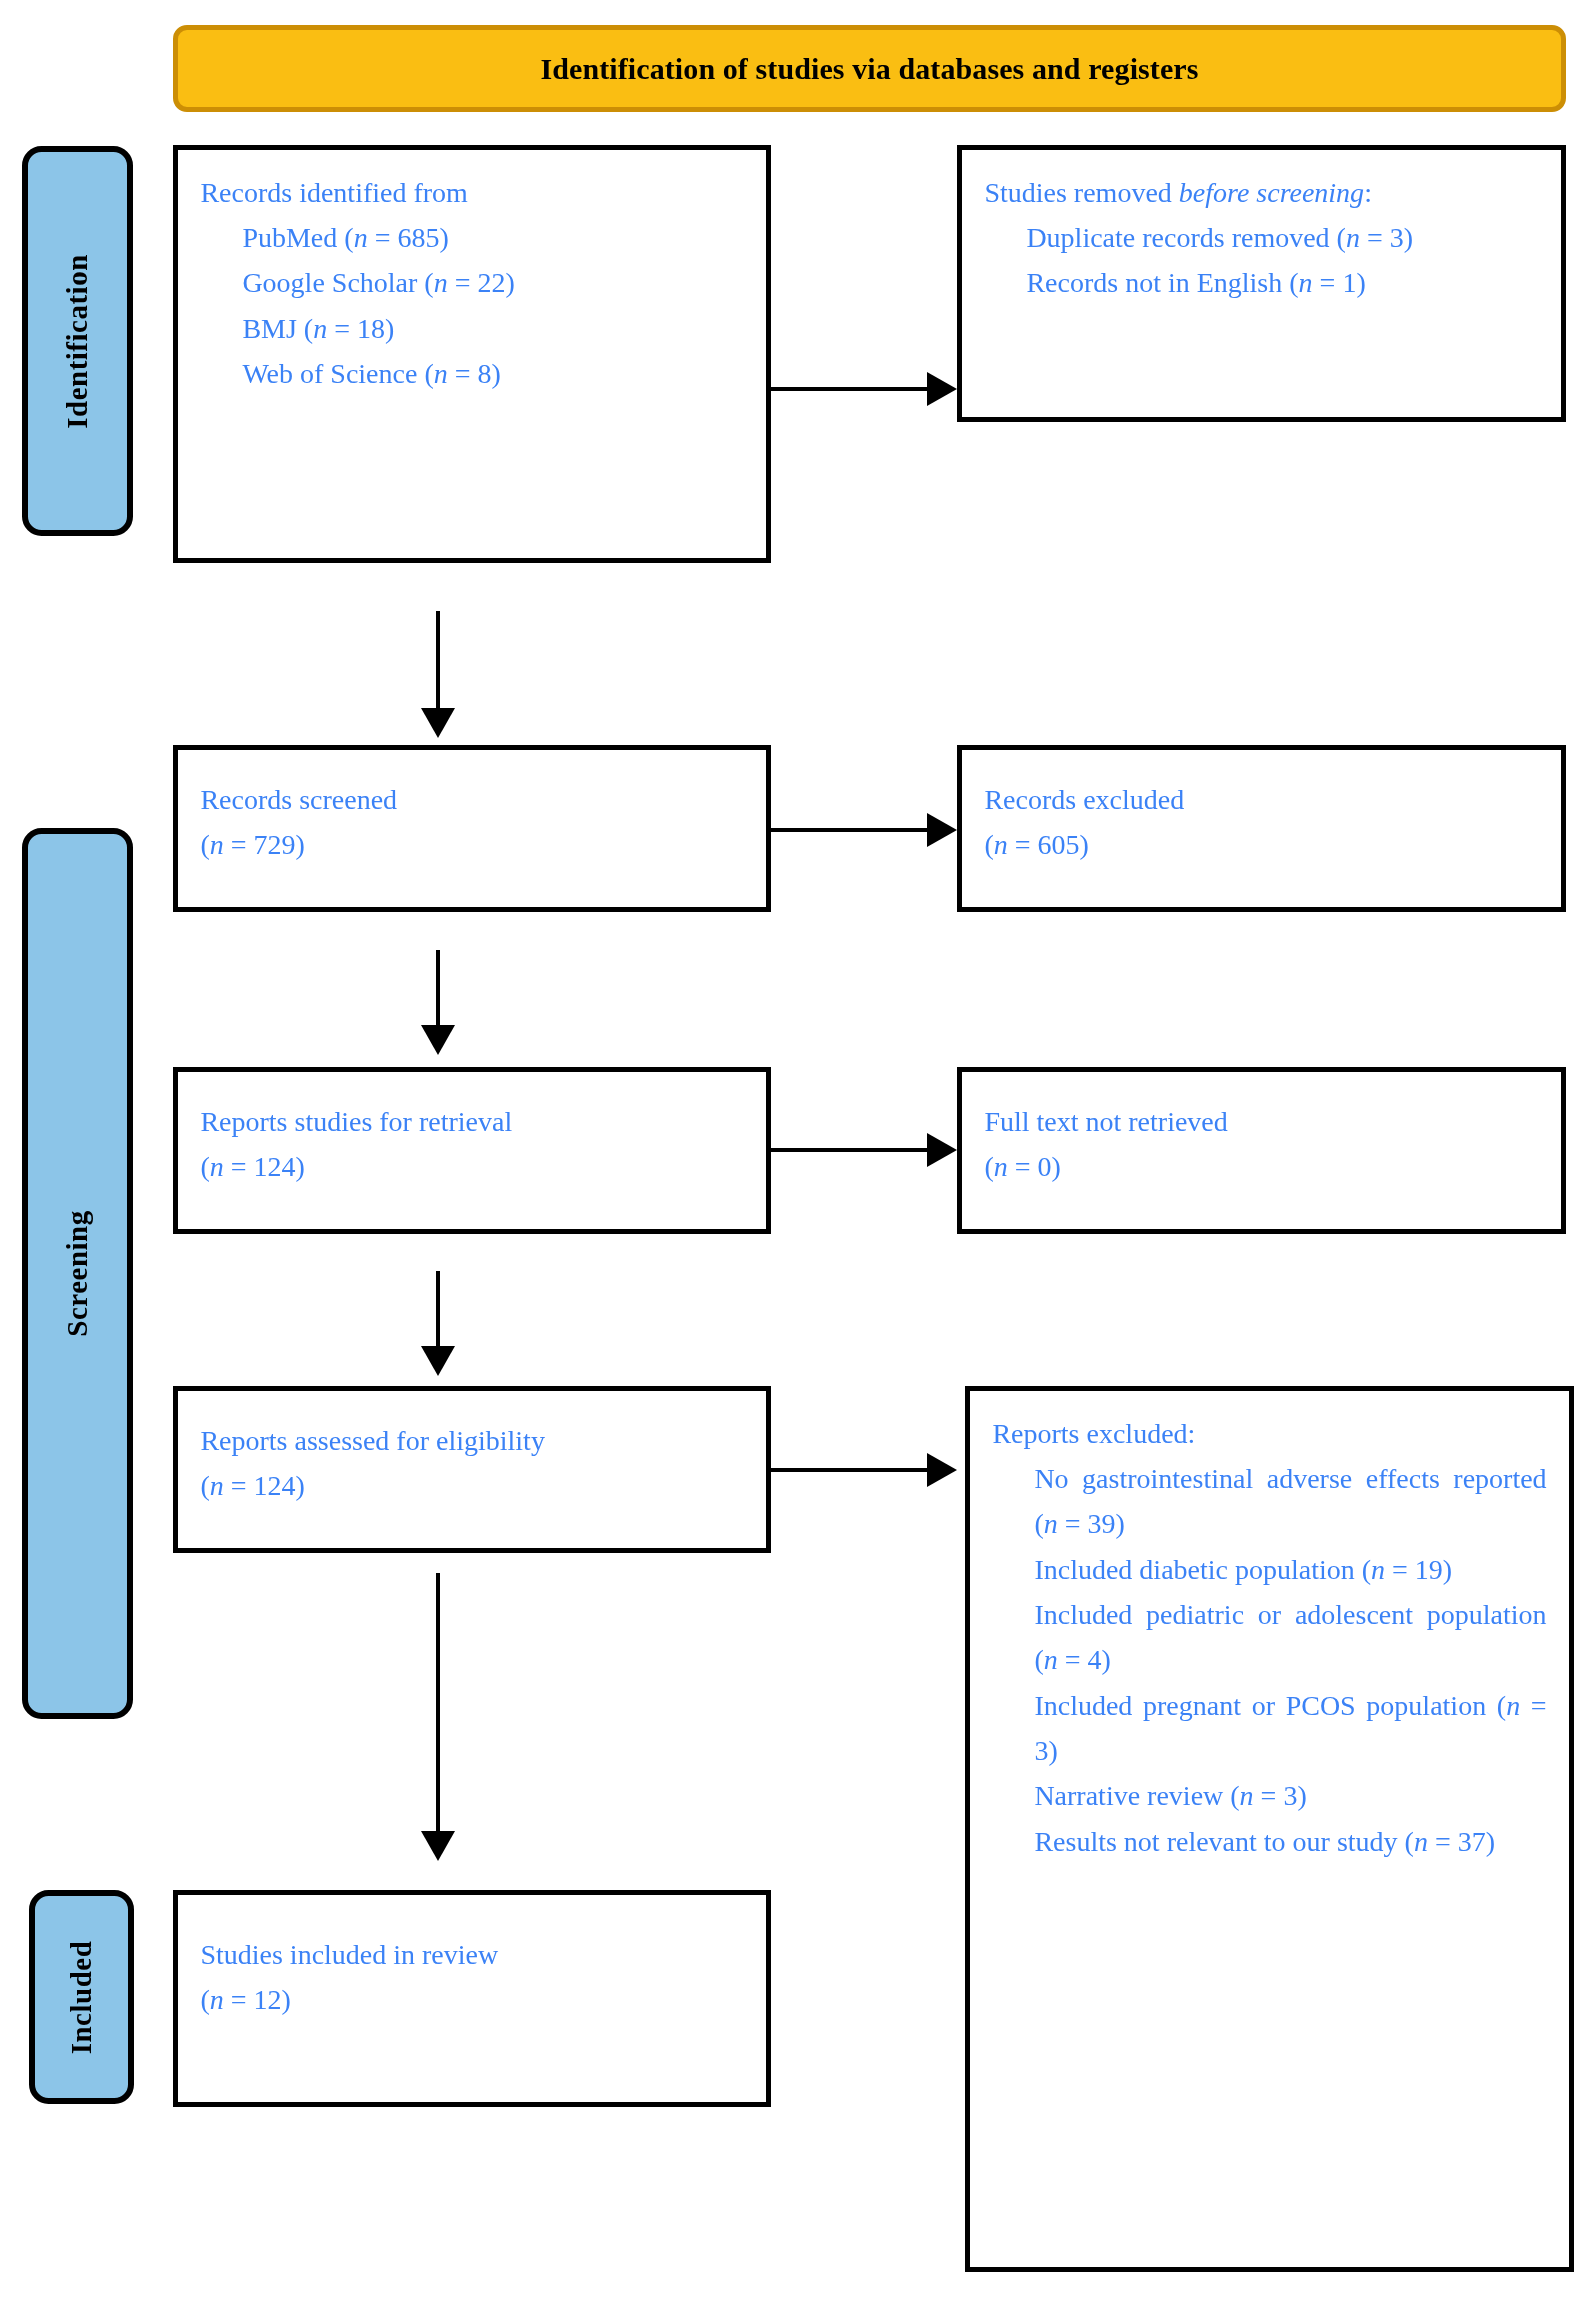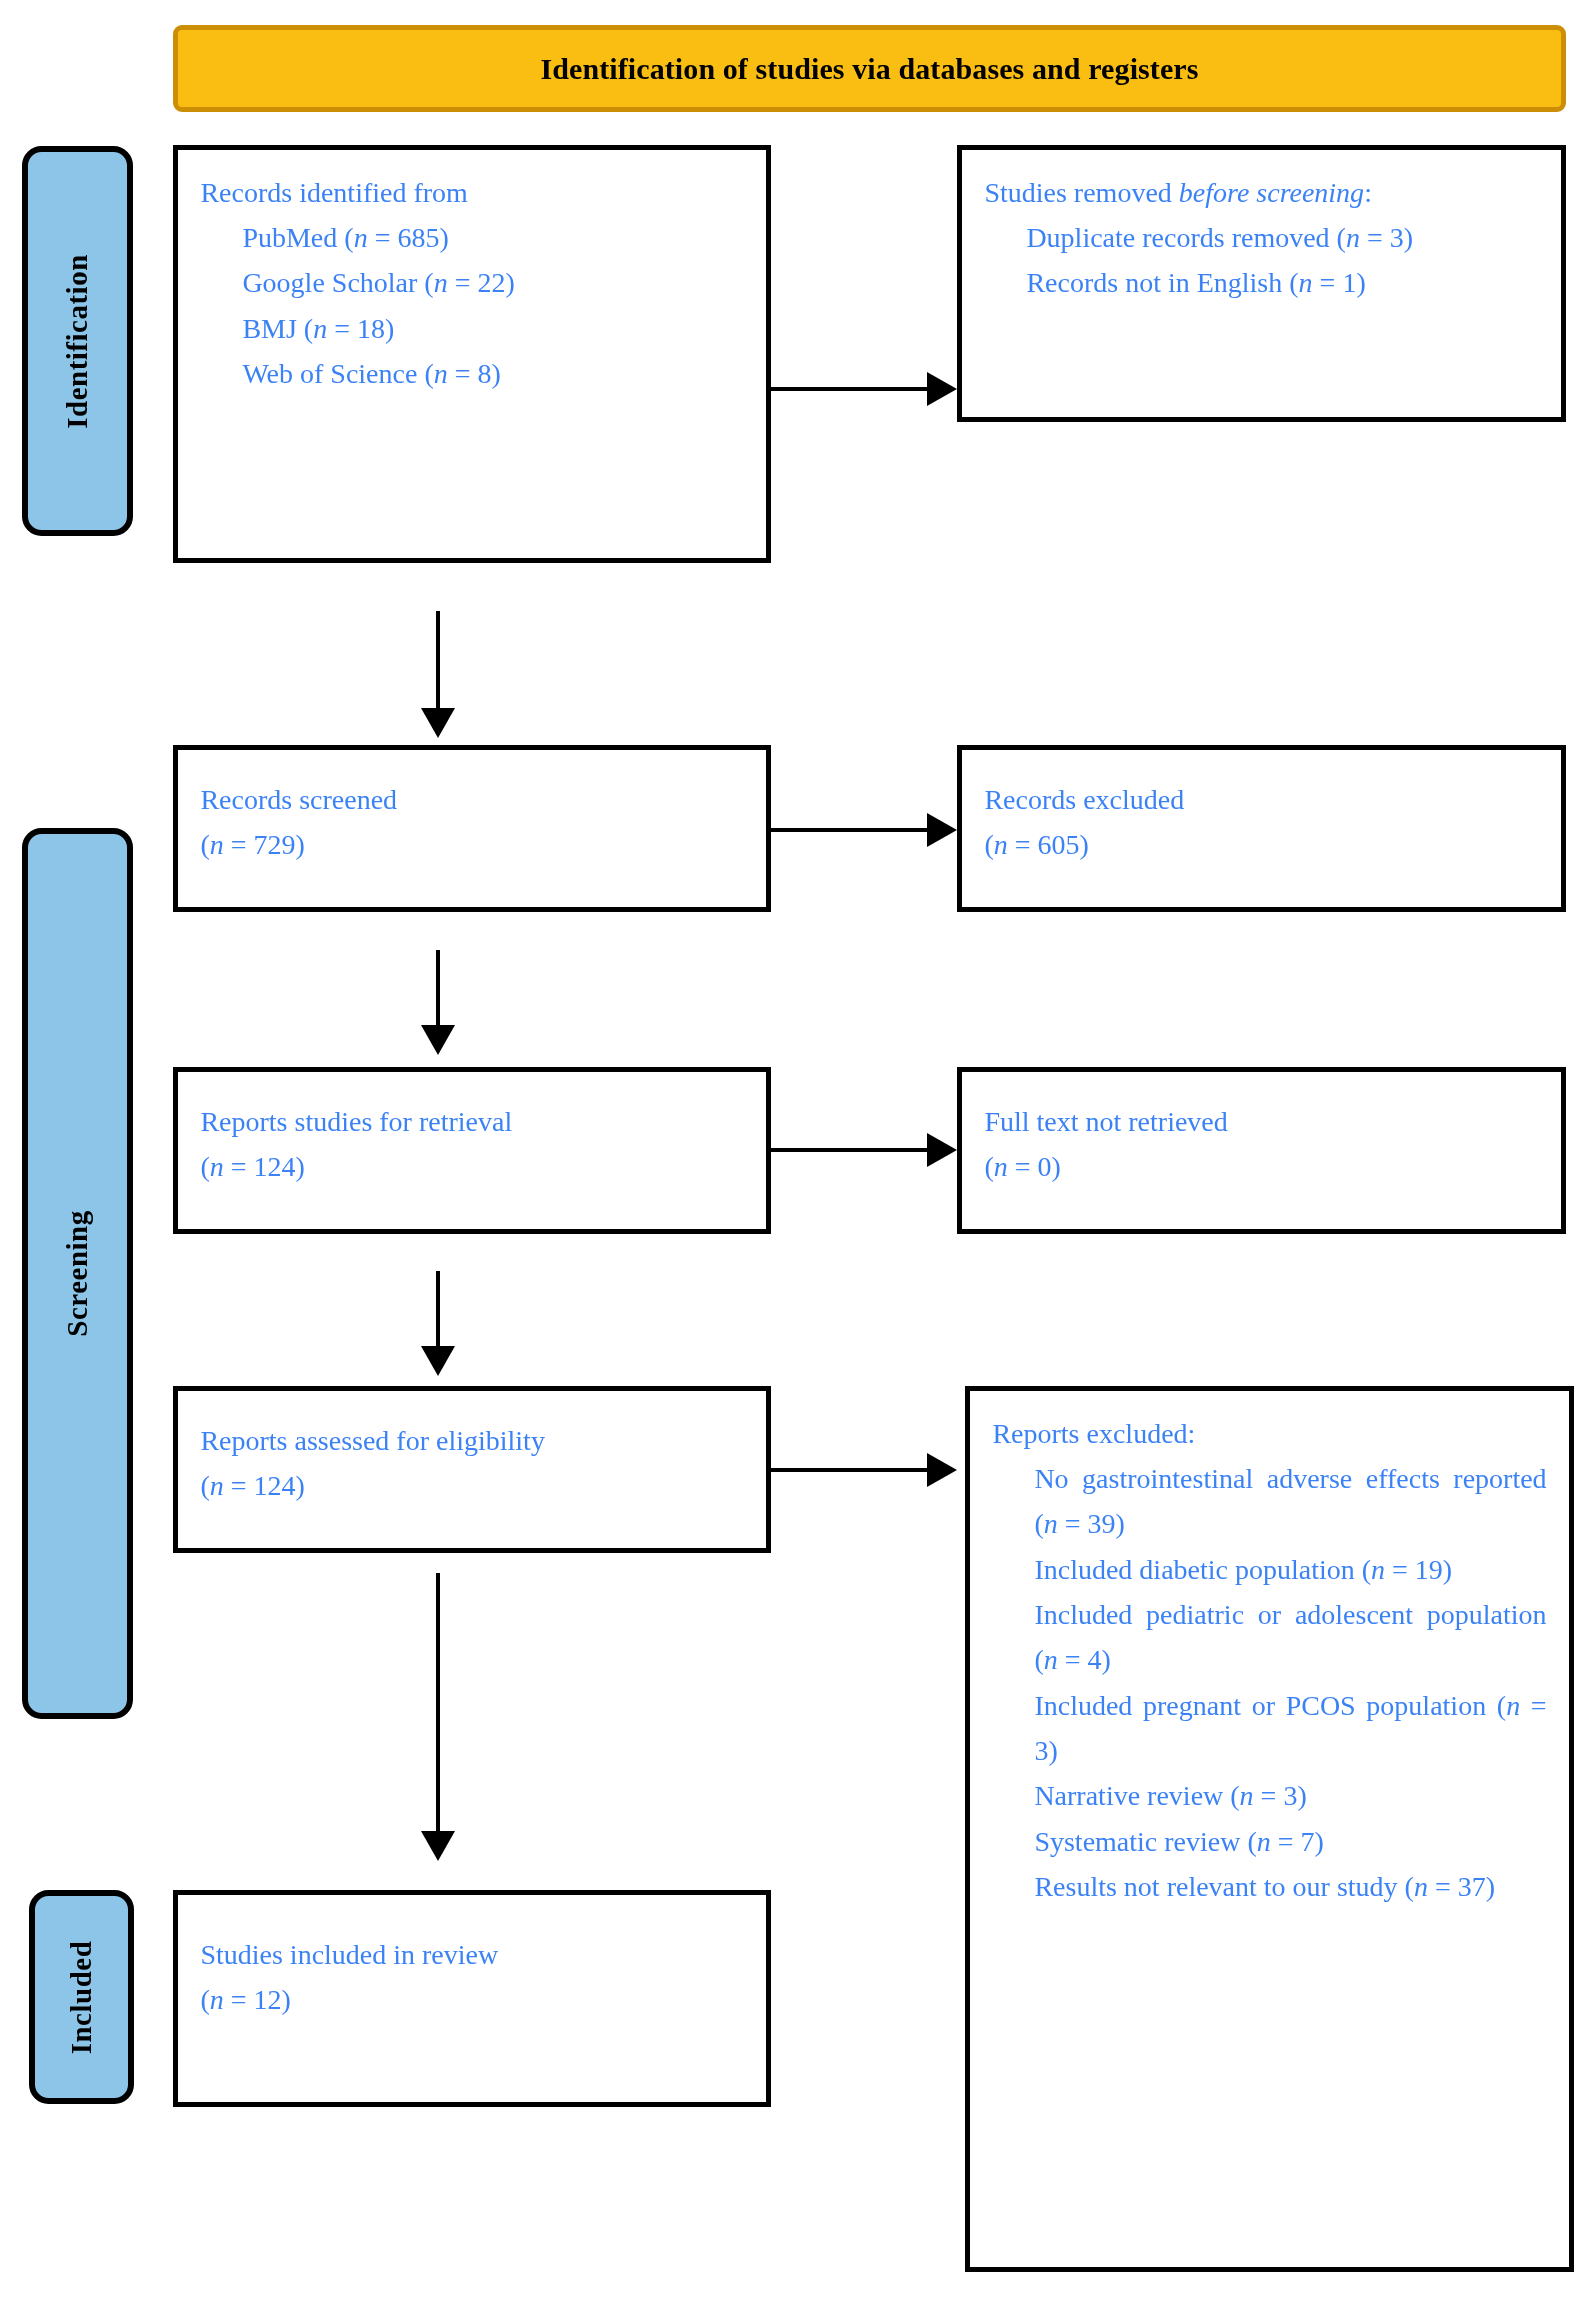--- a/index.html
+++ b/index.html
@@ -20,21 +20,21 @@
 
   
   .banner {
     position: absolute;
     left: 173px;
     top: 25px;
     width: 1393px;
     height: 87px;
     background: #FABE12;
     border: 5.4px solid #CC8E05;
-    border-radius: 9px;
+    border-radius: 14px;
     box-sizing: border-box;
     display: flex;
     align-items: center;
     justify-content: center;
   }
   .banner-title {
     font-weight: bold;
     font-size: 30px;
     color: #000000;
     letter-spacing: 0.1px;
@@ -234,21 +234,20 @@
     <p>(<i>n</i> = 124)</p>
   </div>
 
   <div class="pbox" id="box-rep-excluded">
     <p>Reports excluded:</p>
     <p class="justify">No gastrointestinal adverse effects reported (<i>n</i> = 39)</p>
     <p class="justify">Included diabetic population (<i>n</i> = 19)</p>
     <p class="justify">Included pediatric or adolescent population (<i>n</i> = 4)</p>
     <p class="justify">Included pregnant or PCOS population (<i>n</i> = 3)</p>
     <p class="justify">Narrative review (<i>n</i> = 3)</p>
-    <p class="justify">Systematic review (<i>n</i> = 7)</p>
     <p class="justify">Results not relevant to our study (<i>n</i> = 37)</p>
   </div>
 
   <div class="pbox" id="box-included">
     <p>Studies included in review</p>
     <p>(<i>n</i> = 12)</p>
   </div>
 
   <div class="arrow" id="arrow-v1">
     <div class="shaft-v"></div>

